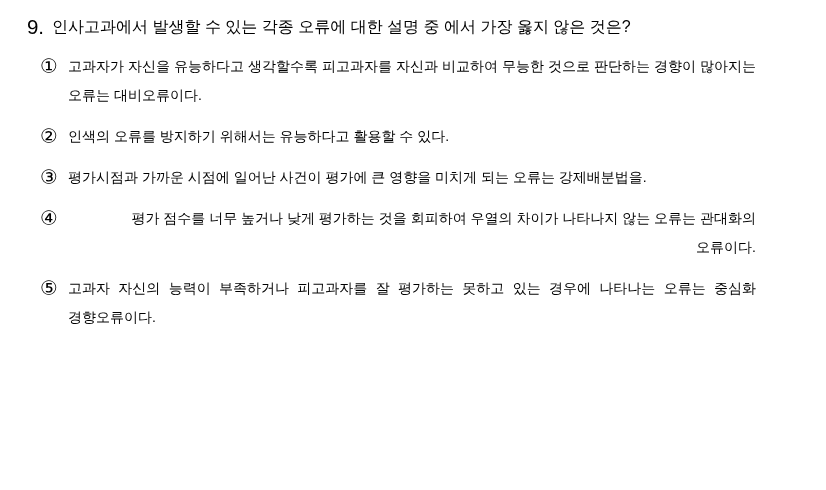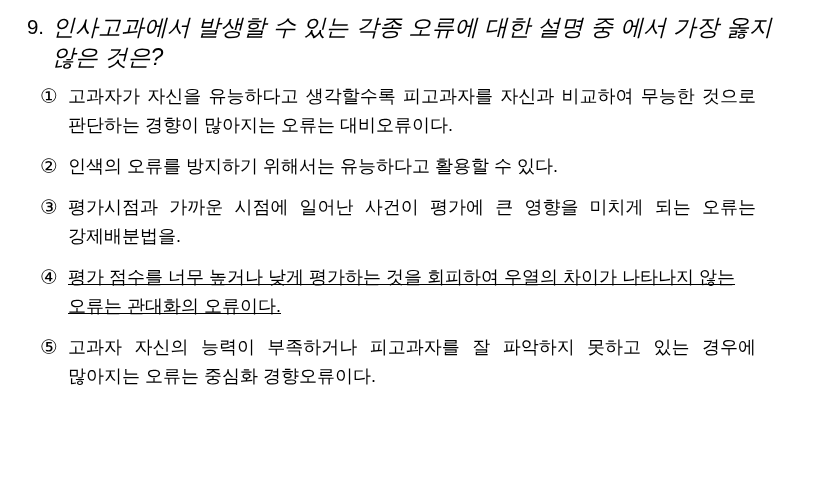--- a/index.html
+++ b/index.html
@@ -31,27 +31,26 @@
     flex: 0 0 auto;
     width: 30px;
     text-align: right;
     font-size: 20.5px;
     line-height: 30px;
     letter-spacing: 0px;
   }
   .q-text {
     flex: 1 1 auto;
     padding-left: 8px;
-    font-size: 23px;
+    font-size: 16px;
     line-height: 30px;
     text-align: justify;
     text-justify: inter-character;
     word-break: keep-all;
     max-width: 720px;
-    font-style: italic;
   }
   
   .choices {
     margin-top: 10px;
     padding-left: 26px;
   }
   .choice {
     display: flex;
     align-items: flex-start;
     margin-bottom: 12px;
@@ -61,31 +60,30 @@
   }
   .c-marker {
     flex: 0 0 auto;
     width: 26px;
     font-size: 20px;
     line-height: 29px;
     text-align: left;
   }
   .c-text {
     flex: 1 1 auto;
-    font-size: 18px;
+    font-size: 14px;
     line-height: 29px;
     text-align: justify;
     text-justify: inter-character;
     word-break: keep-all;
     max-width: 688px;
     padding-left: 2px;
   }
   .c-text.nojust {
-    text-align: left;
-    text-decoration: underline;
+    text-align: right;
   }
 </style>
 </head>
 <body>
 
 <div class="page">
 
   <div class="question">
     <div class="q-number">9.</div>
     <div class="q-text">인사고과에서 발생할 수 있는 각종 오류에 대한 설명 중 에서 가장 옳지 않은 것은?</div>
@@ -108,17 +106,17 @@
       <div class="c-text">평가시점과 가까운 시점에 일어난 사건이 평가에 큰 영향을 미치게 되는 오류는 강제배분법을.</div>
     </div>
 
     <div class="choice">
       <div class="c-marker">④</div>
       <div class="c-text nojust">평가 점수를 너무 높거나 낮게 평가하는 것을 회피하여 우열의 차이가 나타나지 않는 오류는 관대화의 오류이다.</div>
     </div>
 
     <div class="choice">
       <div class="c-marker">⑤</div>
-      <div class="c-text">고과자 자신의 능력이 부족하거나 피고과자를 잘 파악하지 못하고 있는 경우에 많아지는 오류는 중심화 경향오류이다.</div>
+      <div class="c-text">고과자 자신의 능력이 부족하거나 피고과자를 잘 평가하는 못하고 있는 경우에 나타나는 오류는 중심화 경향오류이다.</div>
     </div>
 
   </div>
 </div>
 
 </body></html>

